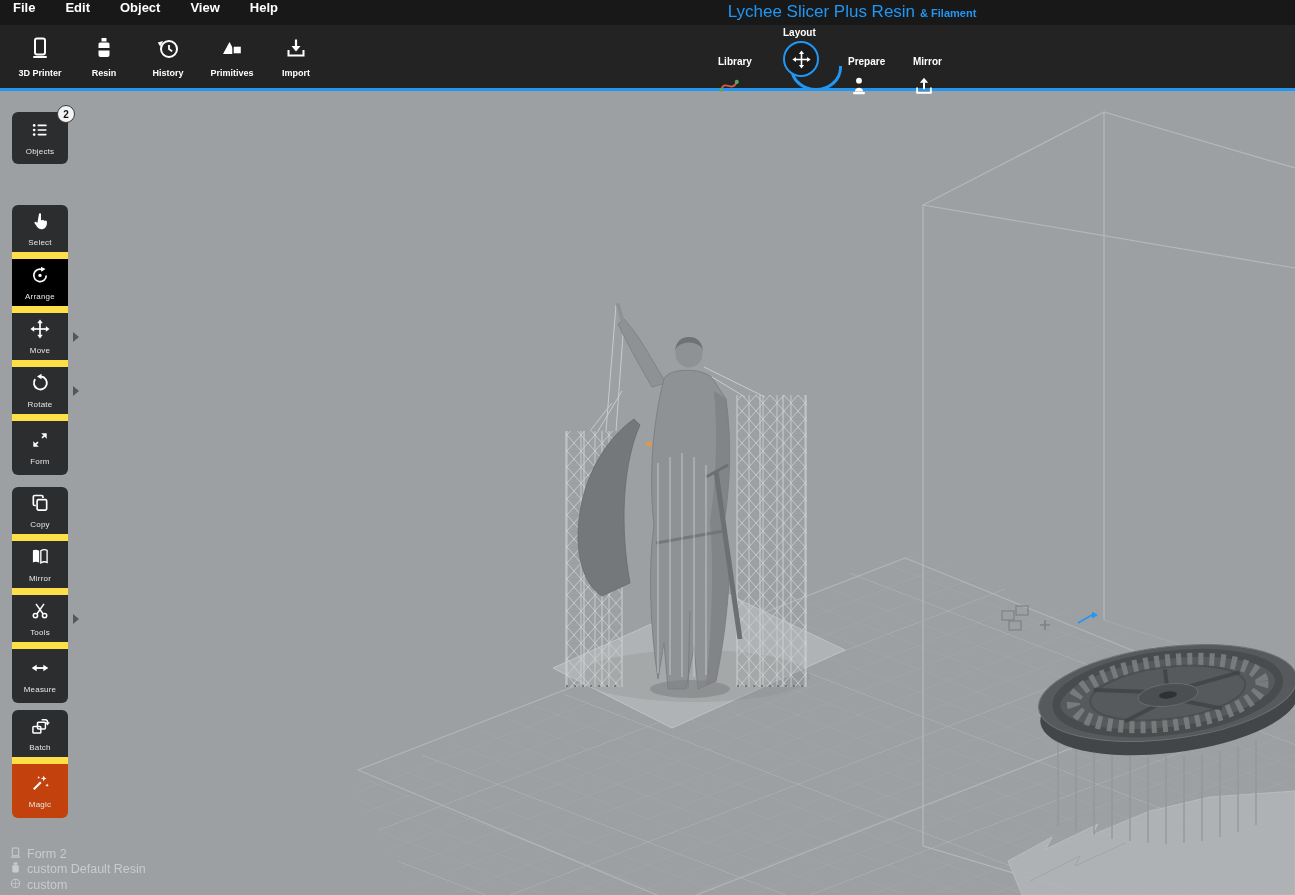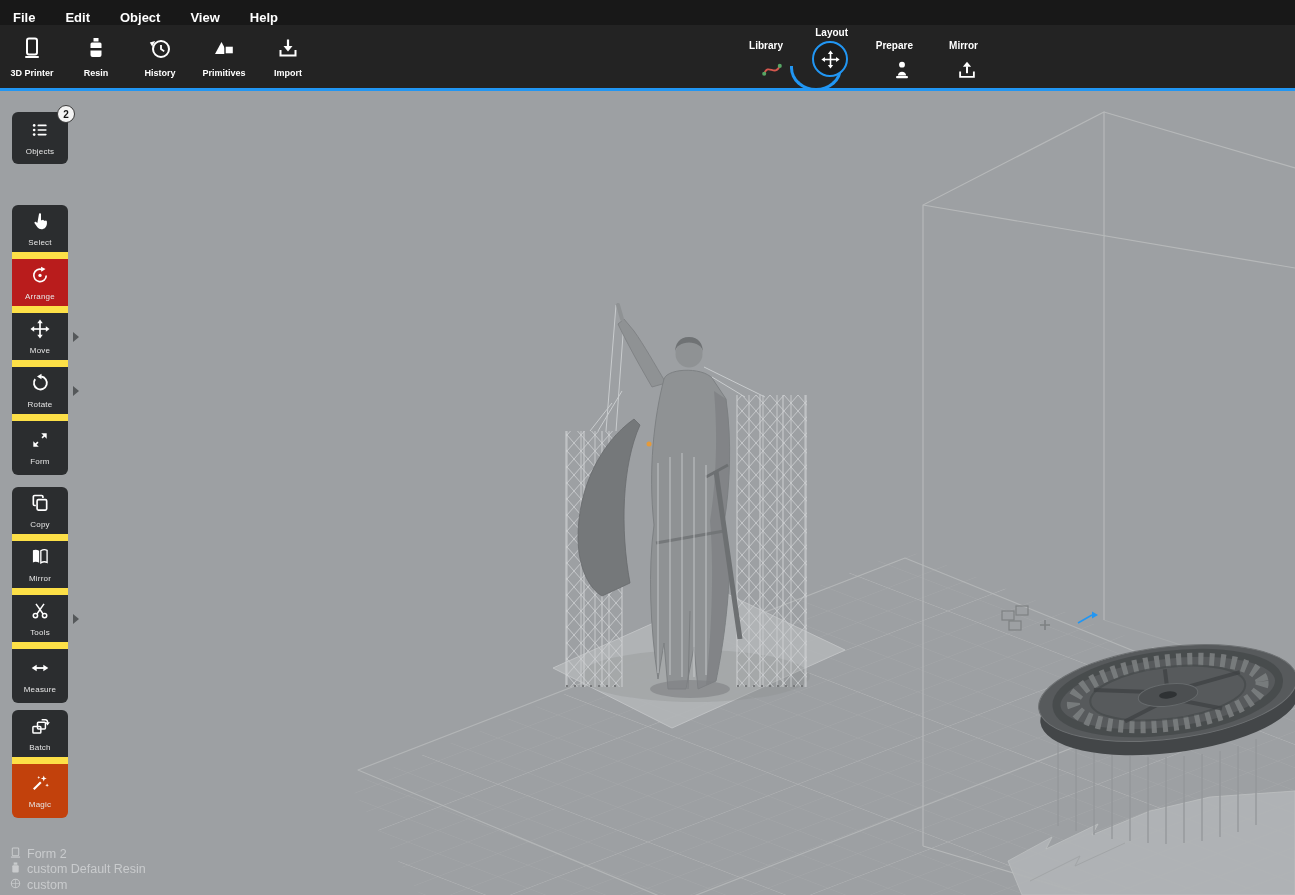--- a/index.html
+++ b/index.html
@@ -1,72 +1,76 @@
 <!DOCTYPE html>
 <html><head>
 <meta charset="utf-8">
 <style>
   *{margin:0;padding:0;box-sizing:border-box}
   html,body{width:1295px;height:895px;overflow:hidden}
   body{font-family:"Liberation Sans",sans-serif;background:#9da0a3;position:relative}
 
   
-  .menubar{height:25px;background:#181818;display:flex;align-items:flex-end;gap:30px;padding:0 13px;position:relative;z-index:5}
+  .menubar{height:25px;background:#181818;display:flex;align-items:flex-start;gap:30px;padding:0 13px;position:relative;z-index:5}
   .menubar .mi{color:#fff;font-size:13px;font-weight:700;cursor:default}
   .app-title{position:absolute;left:852px;top:2px;transform:translateX(-50%);color:#2196f3;font-size:17px;white-space:nowrap;display:flex;align-items:baseline;gap:5px}
   .app-title .suffix{font-size:11px;font-weight:700}
 
   
   .toolbar{height:63px;background:#232323;position:relative;z-index:5}
-  .tb-left{display:flex;padding-left:0;height:100%}
+  .tb-left{display:flex;padding-left:8px;height:100%}
   .tb-item{width:64px;display:flex;flex-direction:column;align-items:center;justify-content:center;gap:4px;color:#fff;cursor:pointer}
   .tb-item svg{width:24px;height:24px;color:#fff}
   .tb-label{font-size:9px;font-weight:700;color:#fff}
   .tabs{position:absolute;left:718px;top:0;height:100%;display:flex}
-  .tab{width:65px;position:relative;display:flex;flex-direction:column;align-items:flex-end;color:#fff;cursor:pointer}
-  .tab .t-label{font-size:10px;font-weight:700;margin-top:15px}
+  .tab{width:65px;position:relative;display:flex;flex-direction:column;align-items:flex-start;color:#fff;cursor:pointer}
+  .tab .t-label{font-size:10px;font-weight:700;margin-top:31px}
   .tab .t-icon svg{width:22px;height:22px;margin-top:8px;color:#fff}
   .tab.layout .t-label{margin-top:2px}
   .layout-circle{width:36px;height:36px;border-radius:50%;border:2.5px solid #2196f3;background:#1c1c1c;display:flex;align-items:center;justify-content:center;margin-top:3px;position:relative;z-index:2}
   .layout-circle svg{width:19px;height:19px;color:#fff}
   .tab-arc{position:absolute;bottom:-3px;left:50%;transform:translateX(-50%);width:52px;height:25px;border:3px solid #2196f3;border-top:none;border-radius:0 0 28px 28px / 0 0 25px 25px;z-index:1}
   .blueline{height:3px;background:#2196f3;position:relative;z-index:4}
 
   
   .viewport{position:relative;height:804px;background:#9da0a3;overflow:hidden}
   .scene{position:absolute;left:0;top:0}
 
   
   .sidebar{position:absolute;left:12px;top:21px;width:72px;z-index:3}
   .tool{width:56px;height:54px;background:#2b2d2f;display:flex;flex-direction:column;align-items:center;justify-content:center;gap:3px;position:relative;border-bottom:7px solid #fde047;cursor:pointer}
   .tool svg{width:20px;height:20px;color:#fff}
   .tool .t-lab{font-size:8px;font-weight:400;color:#e6e6e6;letter-spacing:.2px}
   .tool.single{border-radius:6px;height:52px;border-bottom:none}
   .group{position:absolute;left:0}
   .group .tool:first-child{border-radius:6px 6px 0 0}
   .group .tool:last-child{border-radius:0 0 6px 6px;border-bottom:none}
-  .tool.active{background:#b91c1c}
+  .tool.active{background:#000000}
   .tool.magic{background:#c2410c}
   .badge{position:absolute;top:-7px;right:-7px;width:18px;height:18px;border-radius:50%;background:#f4f4f4;color:#151515;font-size:10px;font-weight:700;display:flex;align-items:center;justify-content:center;border:1.5px solid #3a3a3a;z-index:4}
   .sub-arrow{position:absolute;right:-11px;top:50%;transform:translateY(-50%);width:0;height:0;border-left:6px solid #55585a;border-top:5px solid transparent;border-bottom:5px solid transparent}
 
   
   .status{position:absolute;left:10px;bottom:2px;color:#c9cbcd;font-size:12.5px;z-index:3}
   .status .line{display:flex;align-items:flex-start;gap:6px;height:15.5px;cursor:pointer}
   .status svg{width:11px;height:11px;color:#c9cbcd}
 </style>
 </head>
 <body>
 
 <div class="menubar">
   <span class="mi">File</span>
   <span class="mi">Edit</span>
   <span class="mi">Object</span>
   <span class="mi">View</span>
   <span class="mi">Help</span>
+  <div class="app-title">
+    <span>Lychee Slicer Plus Resin</span>
+    <span class="suffix">&amp; Filament</span>
+  </div>
 </div>
 
 <div class="toolbar">
   <div class="tb-left">
     <div class="tb-item">
       <span><svg viewBox="0 0 24 24">
             <rect x="7" y="2.5" width="10" height="16" rx="2" fill="none" stroke="currentColor" stroke-width="2"></rect>
             <rect x="5" y="20" width="14" height="2" rx="1" fill="currentColor"></rect>
           </svg></span>
       <span class="tb-label">3D Printer</span>

